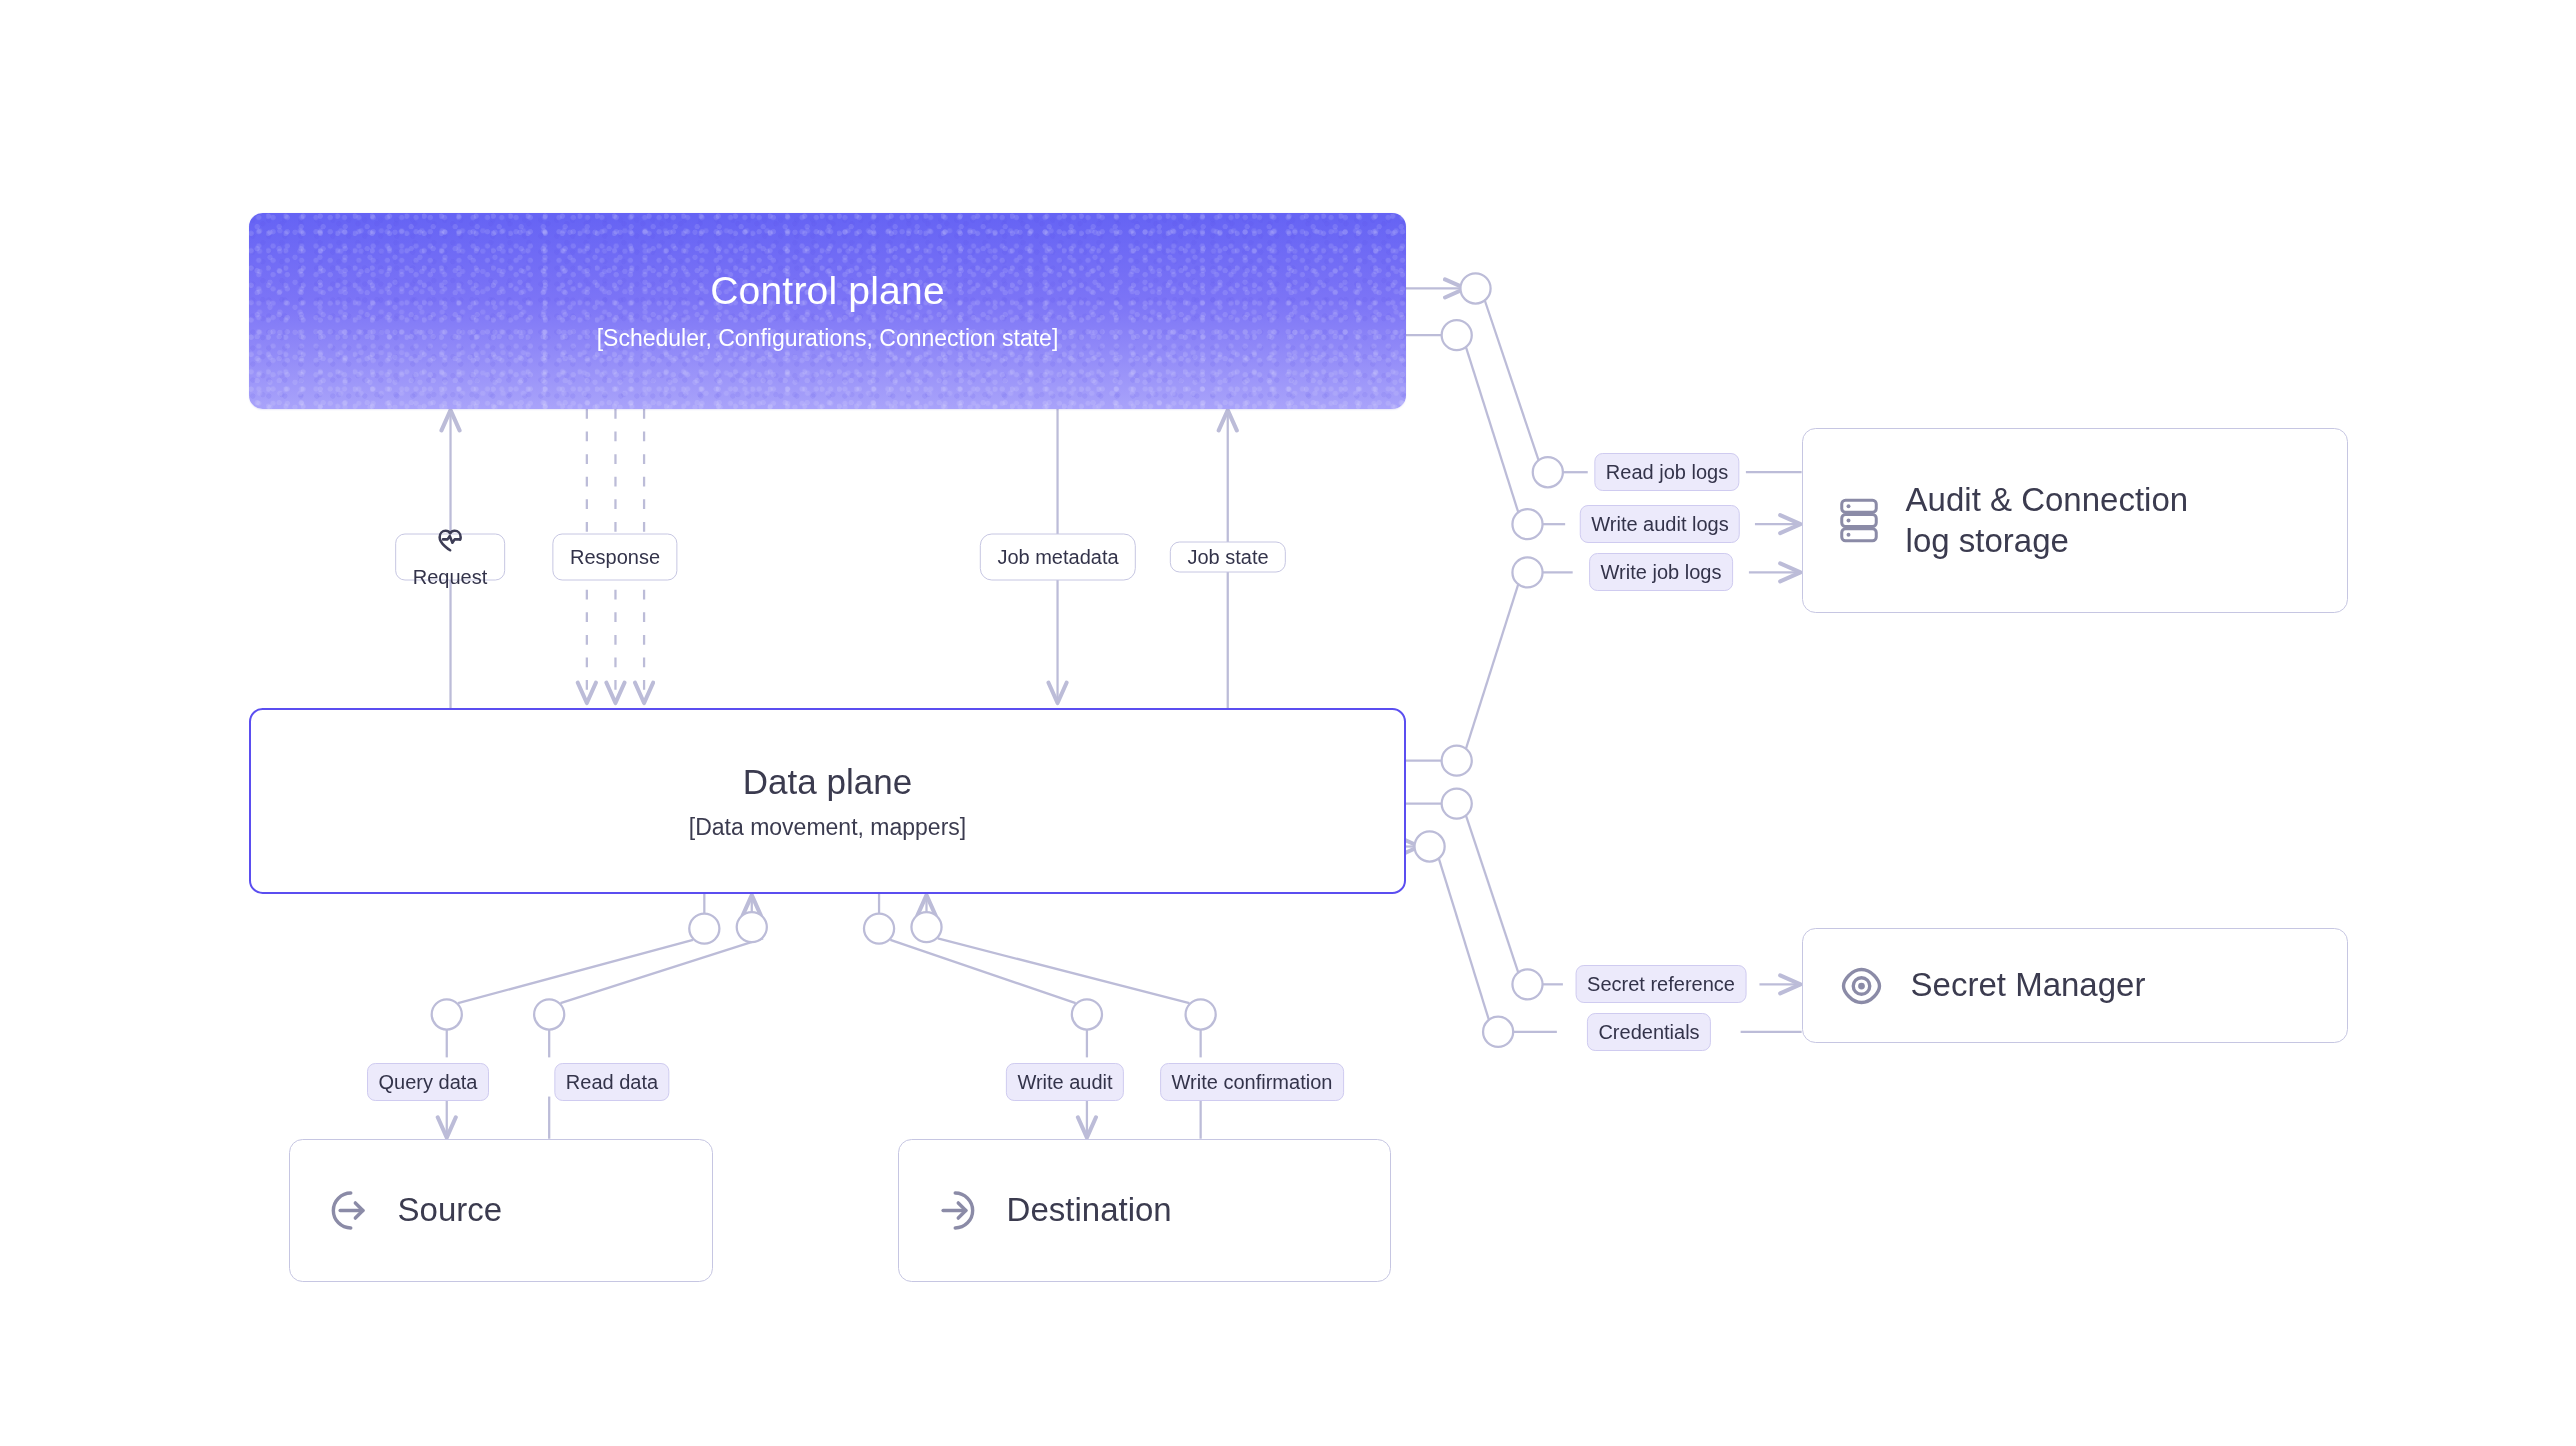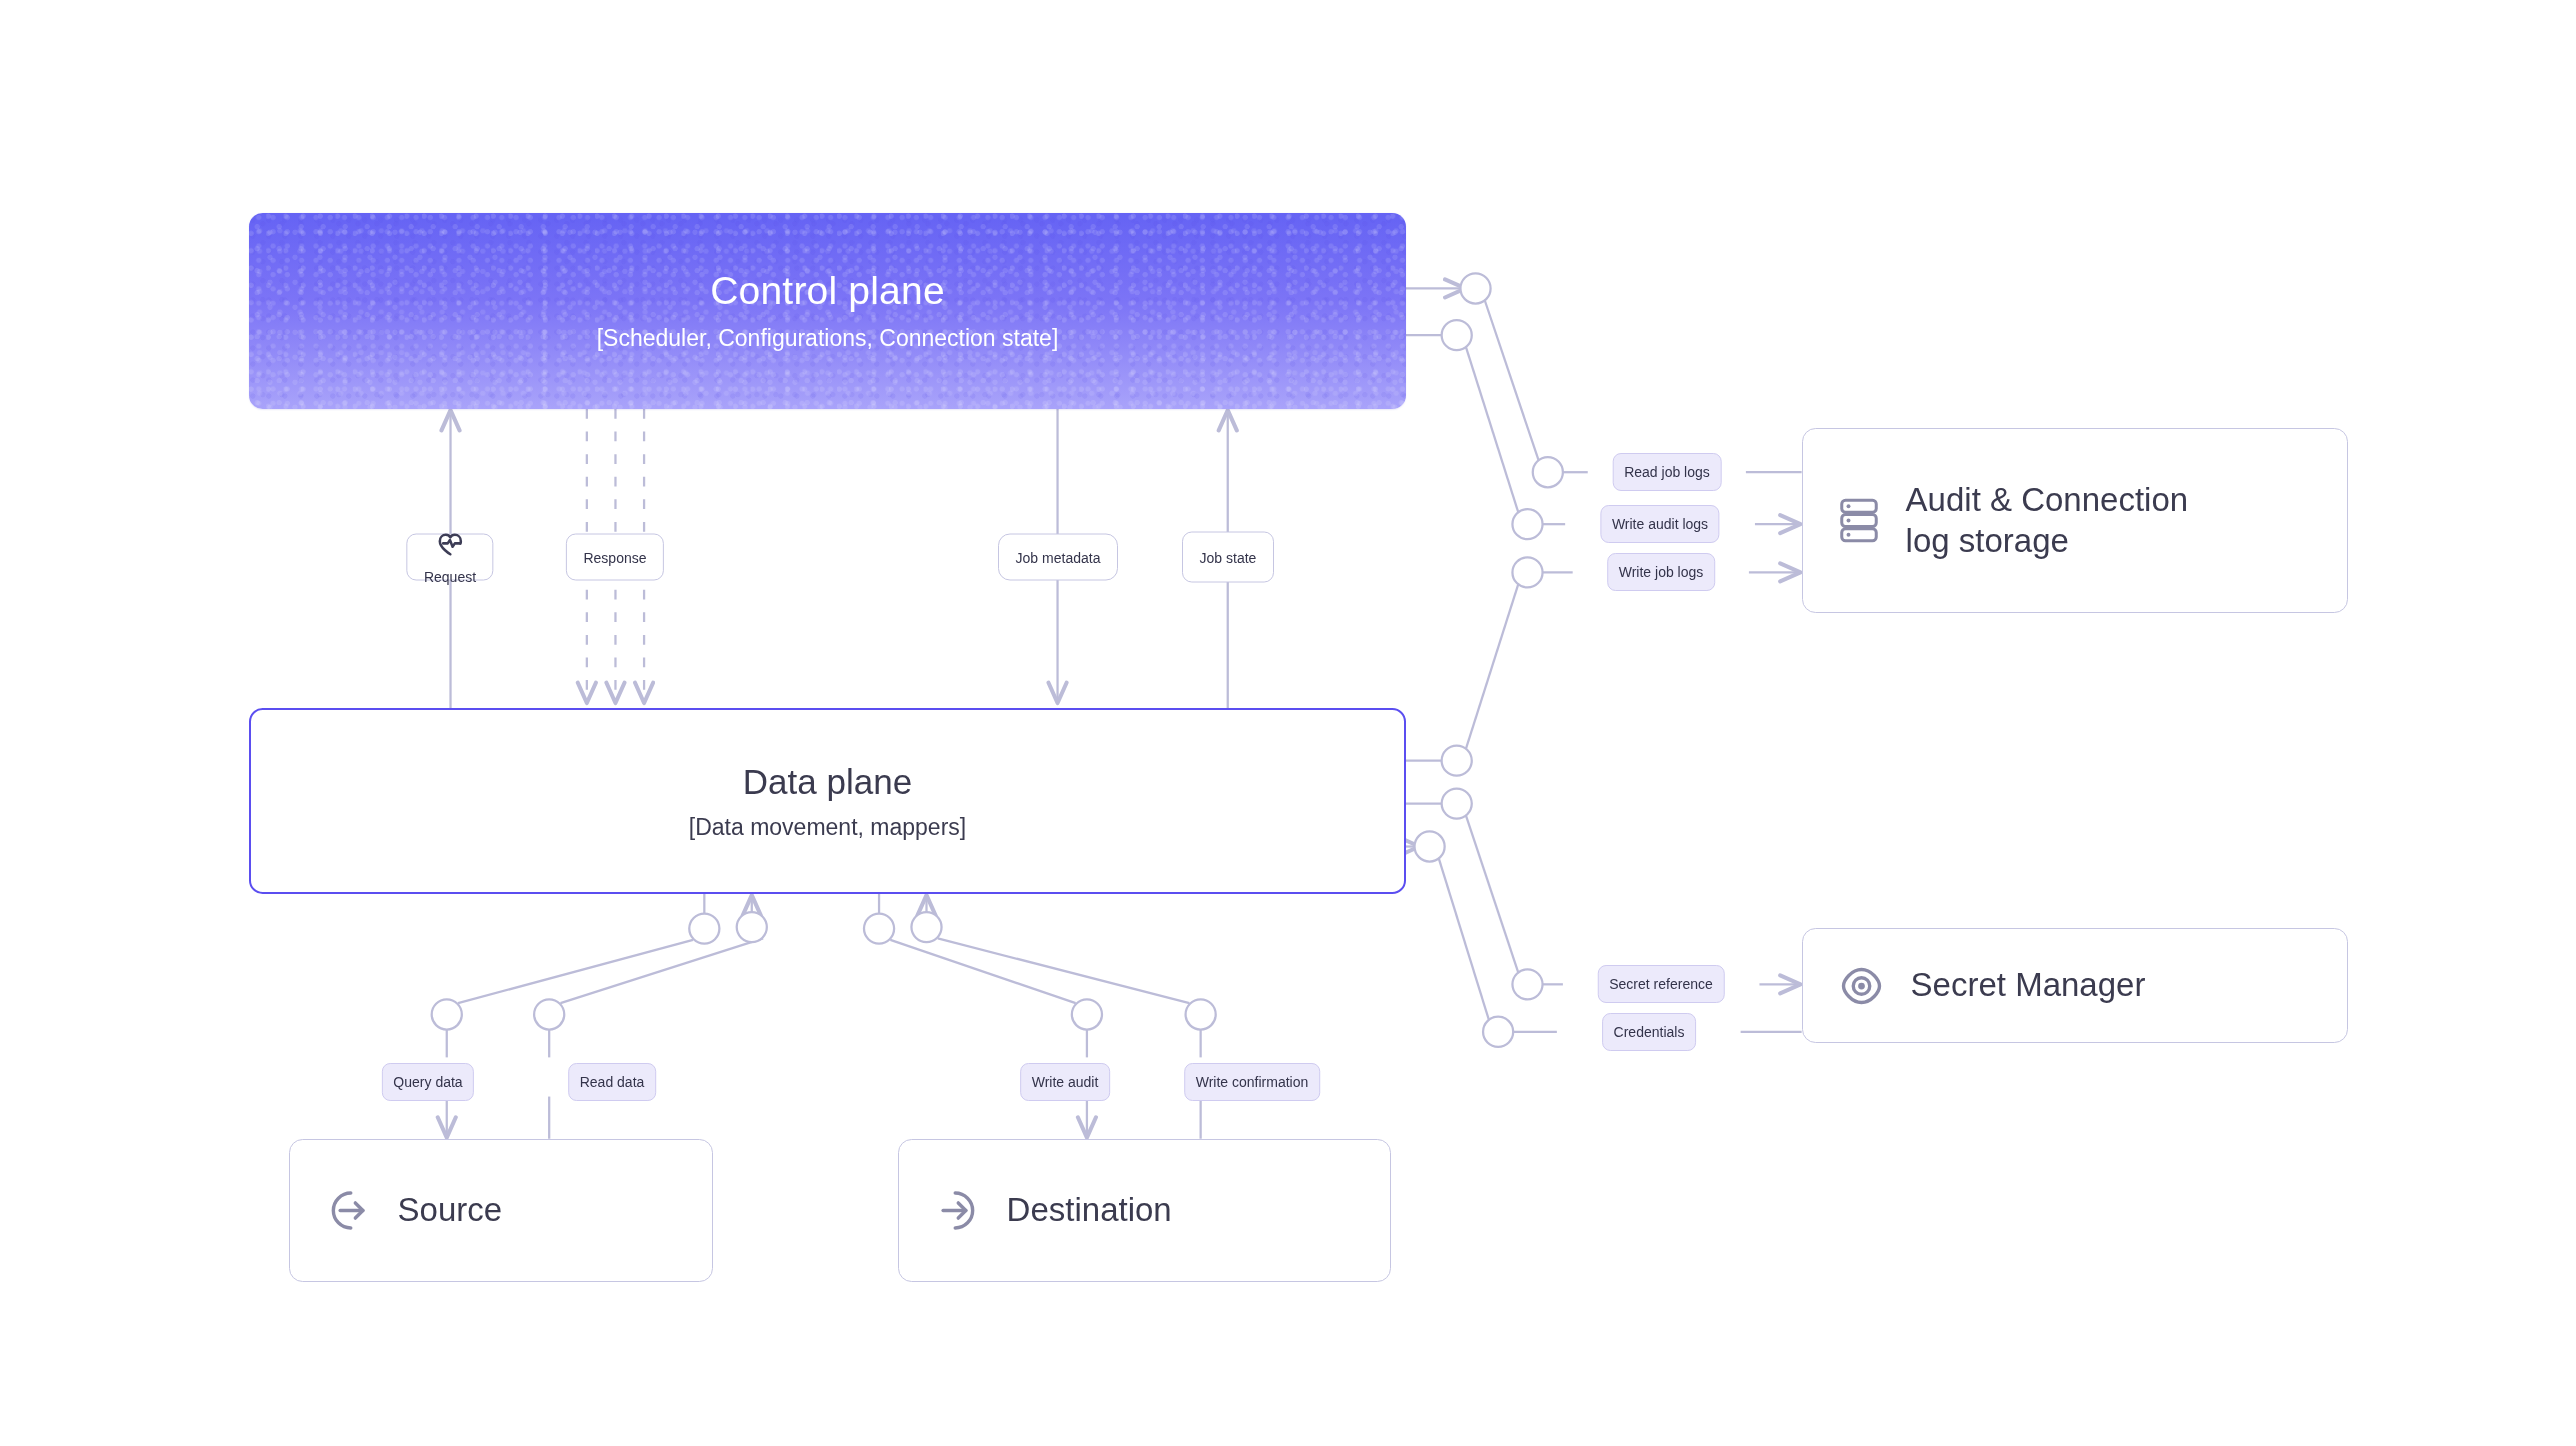--- a/index.html
+++ b/index.html
@@ -112,21 +112,21 @@
 
   
   .pill {
     position: absolute;
     box-sizing: border-box;
     display: flex;
     align-items: center;
     justify-content: center;
     gap: 9.8px;
     border-radius: 8.3px;
-    font-size: 14px;
+    font-size: 20px;
     color: #33334a;
     white-space: nowrap;
     padding: 0 10.5px;
     height: 38px;
     transform: translate(-50%, -50%);
   }
   .pill.plain {
     background: #ffffff;
     border: 1.5px solid #c6c6e2;
     flex-direction: column;
@@ -289,21 +289,21 @@
   </div>
 
   <div class="pill plain" style="left:615px; top:557px; height:47px; border-radius:9.8px; padding:0 16.6px;">
     <span>Response</span>
   </div>
 
   <div class="pill plain" style="left:1058px; top:557px; height:47px; border-radius:12px; padding:0 16.6px;">
     <span>Job metadata</span>
   </div>
 
-  <div class="pill plain" style="left:1228px; top:557px; height:51px; border-radius:9.8px; padding:0 16.6px;">
+  <div class="pill plain" style="left:1228px; top:557px; height:31px; border-radius:9.8px; padding:0 16.6px;">
     <span>Job state</span>
   </div>
 
   <div class="pill filled" style="left:1667px; top:472px;">
     <span>Read job logs</span>
   </div>
 
   <div class="pill filled" style="left:1660px; top:524px;">
     <span>Write audit logs</span>
   </div>

